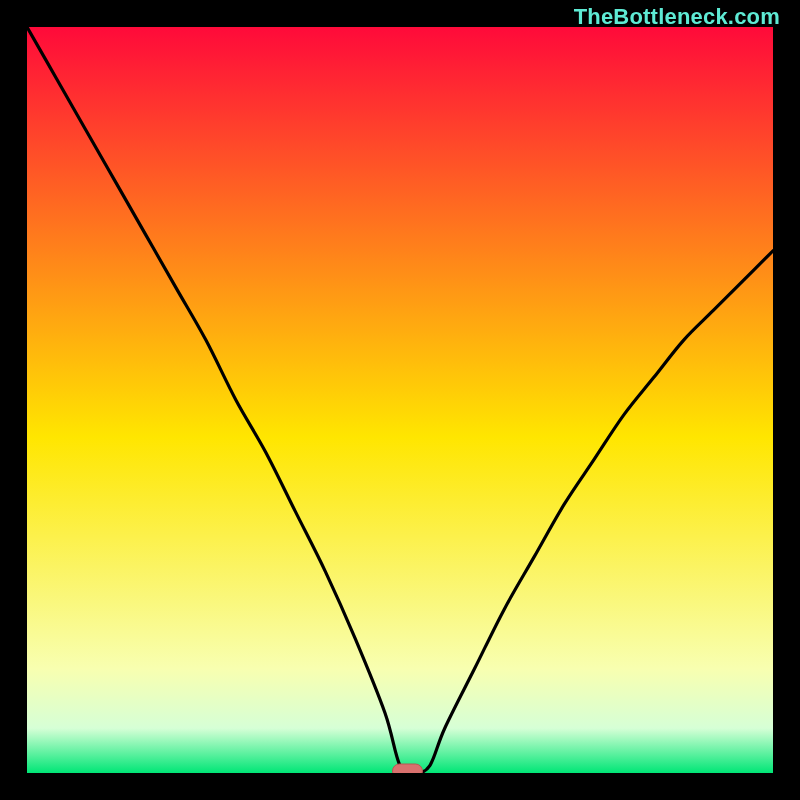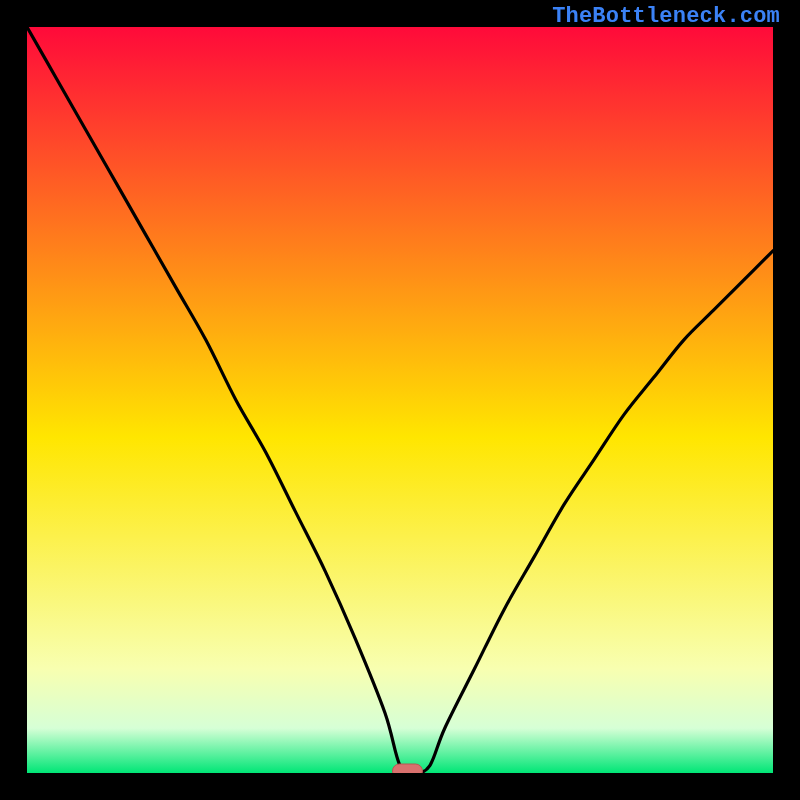--- a/index.html
+++ b/index.html
@@ -13,24 +13,24 @@
   .frame {
     position: relative;
     width: 800px;
     height: 800px;
     background: #000;
   }
   .watermark {
     position: absolute;
     top: 4px;
     right: 20px;
-    font-family: Liberation Mono, monospace;
+    font-family: Liberation Sans, sans-serif;
     font-size: 22px;
     font-weight: 600;
-    color: #3b82f6;
+    color: #5eead4;
     letter-spacing: 0.2px;
   }
   svg.plot {
     position: absolute;
     left: 27px;
     top: 27px;
     width: 746px;
     height: 746px;
     display: block;
   }

